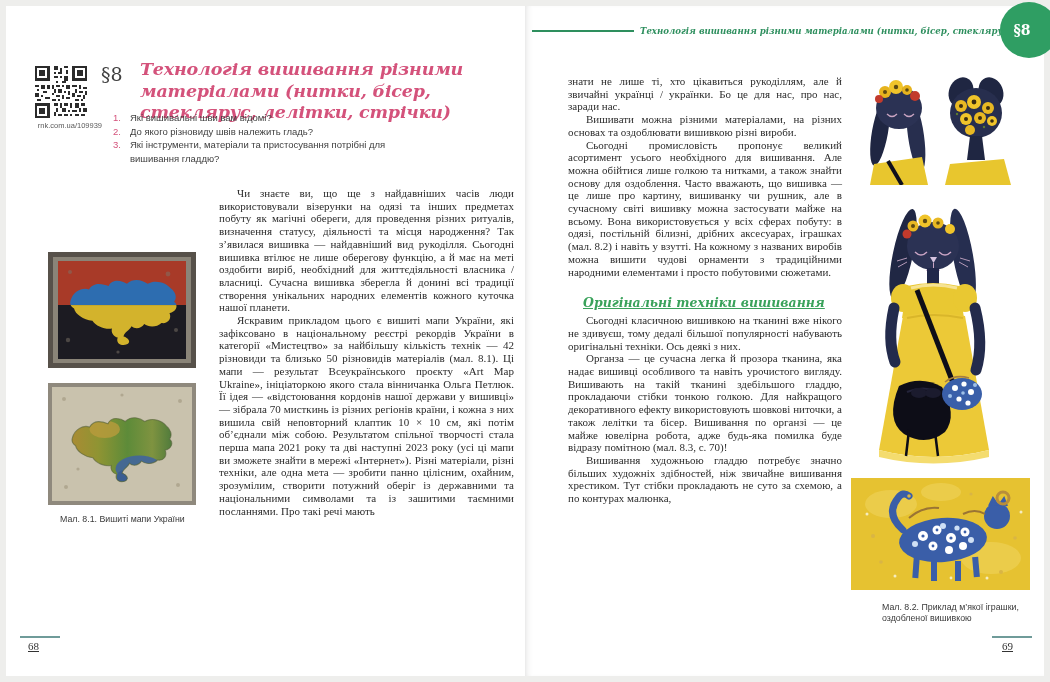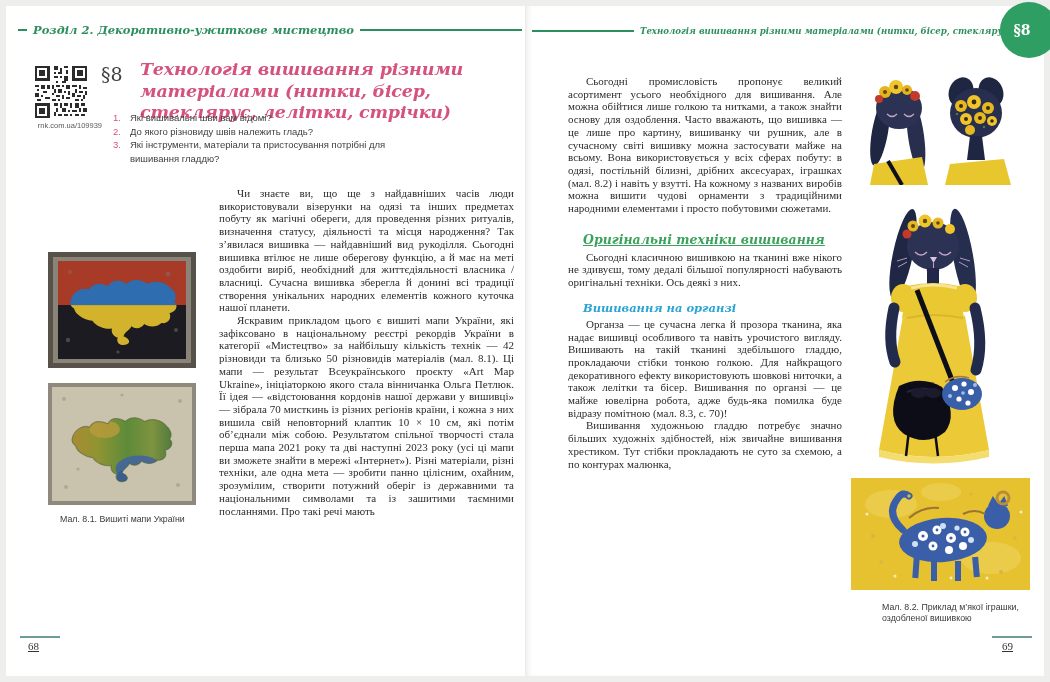--- a/index.html
+++ b/index.html
@@ -49,25 +49,20 @@
   .pg-rule{position:absolute;height:1.5px;background:#6f9b99;}
   .pg-num{position:absolute;font:11px "Liberation Serif",serif;color:#333;text-decoration:underline;}
 </style>
 </head>
 <body>
 
 <div class="stage">
   <div class="page left"></div>
   <div class="page right"></div>
 
-  <div class="hdr-left">
-    <span class="dash"></span>
-    <span class="txt">Розділ 2. Декоративно-ужиткове мистецтво</span>
-    <span class="hdr-rule"></span>
-  </div>
   <div class="hdr-right">
     <span class="rule"></span>
     <span class="txt">Технологія вишивання різними матеріалами (нитки, бісер, стеклярус, лелітки, стрічки)</span>
   </div>
   <div class="tab">§8</div>
 
   <div class="qr">
     <svg width="52" height="52" viewBox="0 0 25 25" shape-rendering="crispEdges">
       <rect width="25" height="25" fill="#ffffff"></rect>
       <g fill="#2b2b2b">
@@ -171,24 +166,25 @@
           <circle cx="52" cy="66" r="7" fill="#3a5d92"></circle>
           <ellipse cx="34" cy="22" rx="14" ry="8" fill="#b99b3c" opacity=".8"></ellipse>
         </g>
         <path d="M4 30 C6 22 14 18 20 20 C24 13 32 15 37 17 C40 10 49 12 53 15 C59 9 67 12 71 15 C78 11 87 14 91 19 C95 22 97 27 94 31 C98 34 96 40 90 41 C92 46 89 51 83 50 C79 54 72 54 68 51 C66 55 60 56 57 53 C55 57 51 58 50 62 C54 63 57 67 53 69 C48 71 43 68 45 63 C41 62 39 58 40 55 C34 56 26 53 23 48 C15 47 8 42 7 37 C4 35 3 33 4 30 Z" fill="none" stroke="#55603a" stroke-width="1" opacity=".6"></path>
       </g>
     </svg>
   </div>
   <div class="caption" style="left:33px;top:514px;width:175px;">Мал. 8.1. Вишиті мапи України</div>
 
   <div class="body-col col-right">
+    <p class="noindent">знати не лише ті, хто цікавиться рукоділлям, але й звичайні українці / українки. Бо це для нас, про нас, заради нас.</p>
+    <p>Вишивати можна різними матеріалами, на різних основах та оздоблювати вишивкою різні вироби.</p>
     <p>Сьогодні промисловість пропонує великий асортимент усього необхідного для вишивання. Але можна обійтися лише голкою та нитками, а також знайти основу для оздоблення. Часто вважають, що вишивка — це лише про картину, вишиванку чи рушник, але в сучасному світі вишивку можна застосувати майже на всьому. Вона використовується у всіх сферах побуту: в одязі, постільній білизні, дрібних аксесуарах, іграшках (мал. 8.2) і навіть у взутті. На кожному з названих виробів можна вишити чудові орнаменти з традиційними народними елементами і просто побутовими сюжетами.</p>
     <h3 class="h-green">Оригінальні техніки вишивання</h3>
     <p>Сьогодні класичною вишивкою на тканині вже нікого не здивуєш, тому дедалі більшої популярності набувають оригінальні техніки. Ось деякі з них.</p>
-    <h4 class="h-blue">Вишивання на органзі</h4>
     <p>Органза — це сучасна легка й прозора тканина, яка надає вишивці особливого та навіть урочистого вигляду. Вишивають на такій тканині здебільшого гладдю, прокладаючи стібки тонкою голкою. Для найкращого декоративного ефекту використовують шовкові ниточки, а також лелітки та бісер. Вишивання по органзі — це майже ювелірна робота, адже будь-яка помилка буде відразу помітною (мал. 8.3, с. 70)!</p>
     <p>Вишивання художньою гладдю потребує значно більших художніх здібностей, ніж звичайне вишивання хрестиком. Тут стібки прокладають не суто за схемою, а по контурах малюнка,</p>
   </div>
 
   <div class="figure" style="left:858px;top:64px;">
     <svg width="163" height="121" viewBox="0 0 163 121">
       <rect width="163" height="121" fill="#ffffff"></rect>
       <ellipse cx="22" cy="68" rx="8" ry="34" fill="#1f2642" transform="rotate(10 22 68)"></ellipse>
       <ellipse cx="58" cy="72" rx="8" ry="36" fill="#272e4e" transform="rotate(-8 58 72)"></ellipse>
       <ellipse cx="41" cy="44" rx="23" ry="21" fill="#2b3254"></ellipse>

